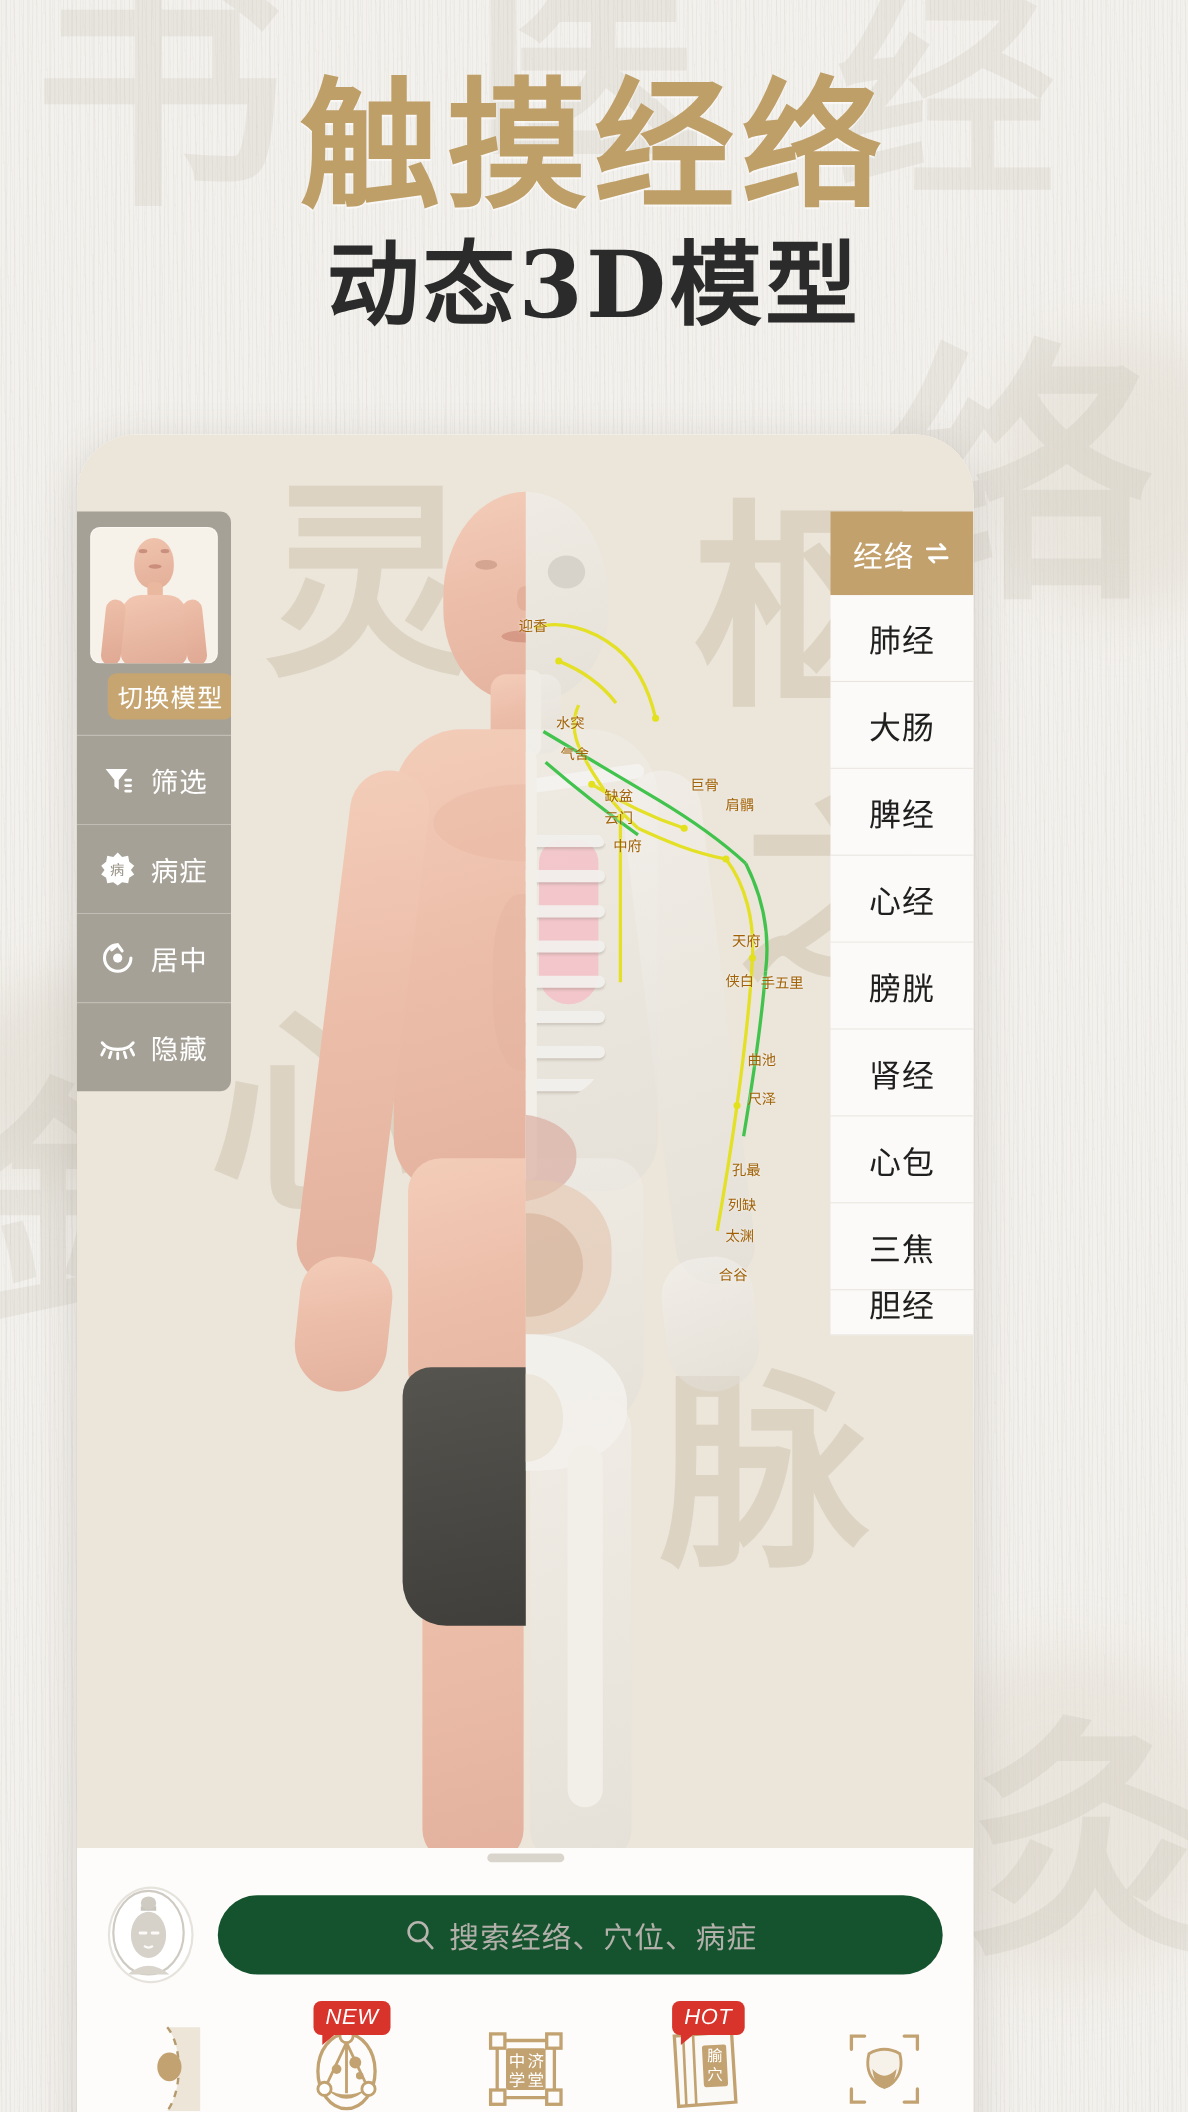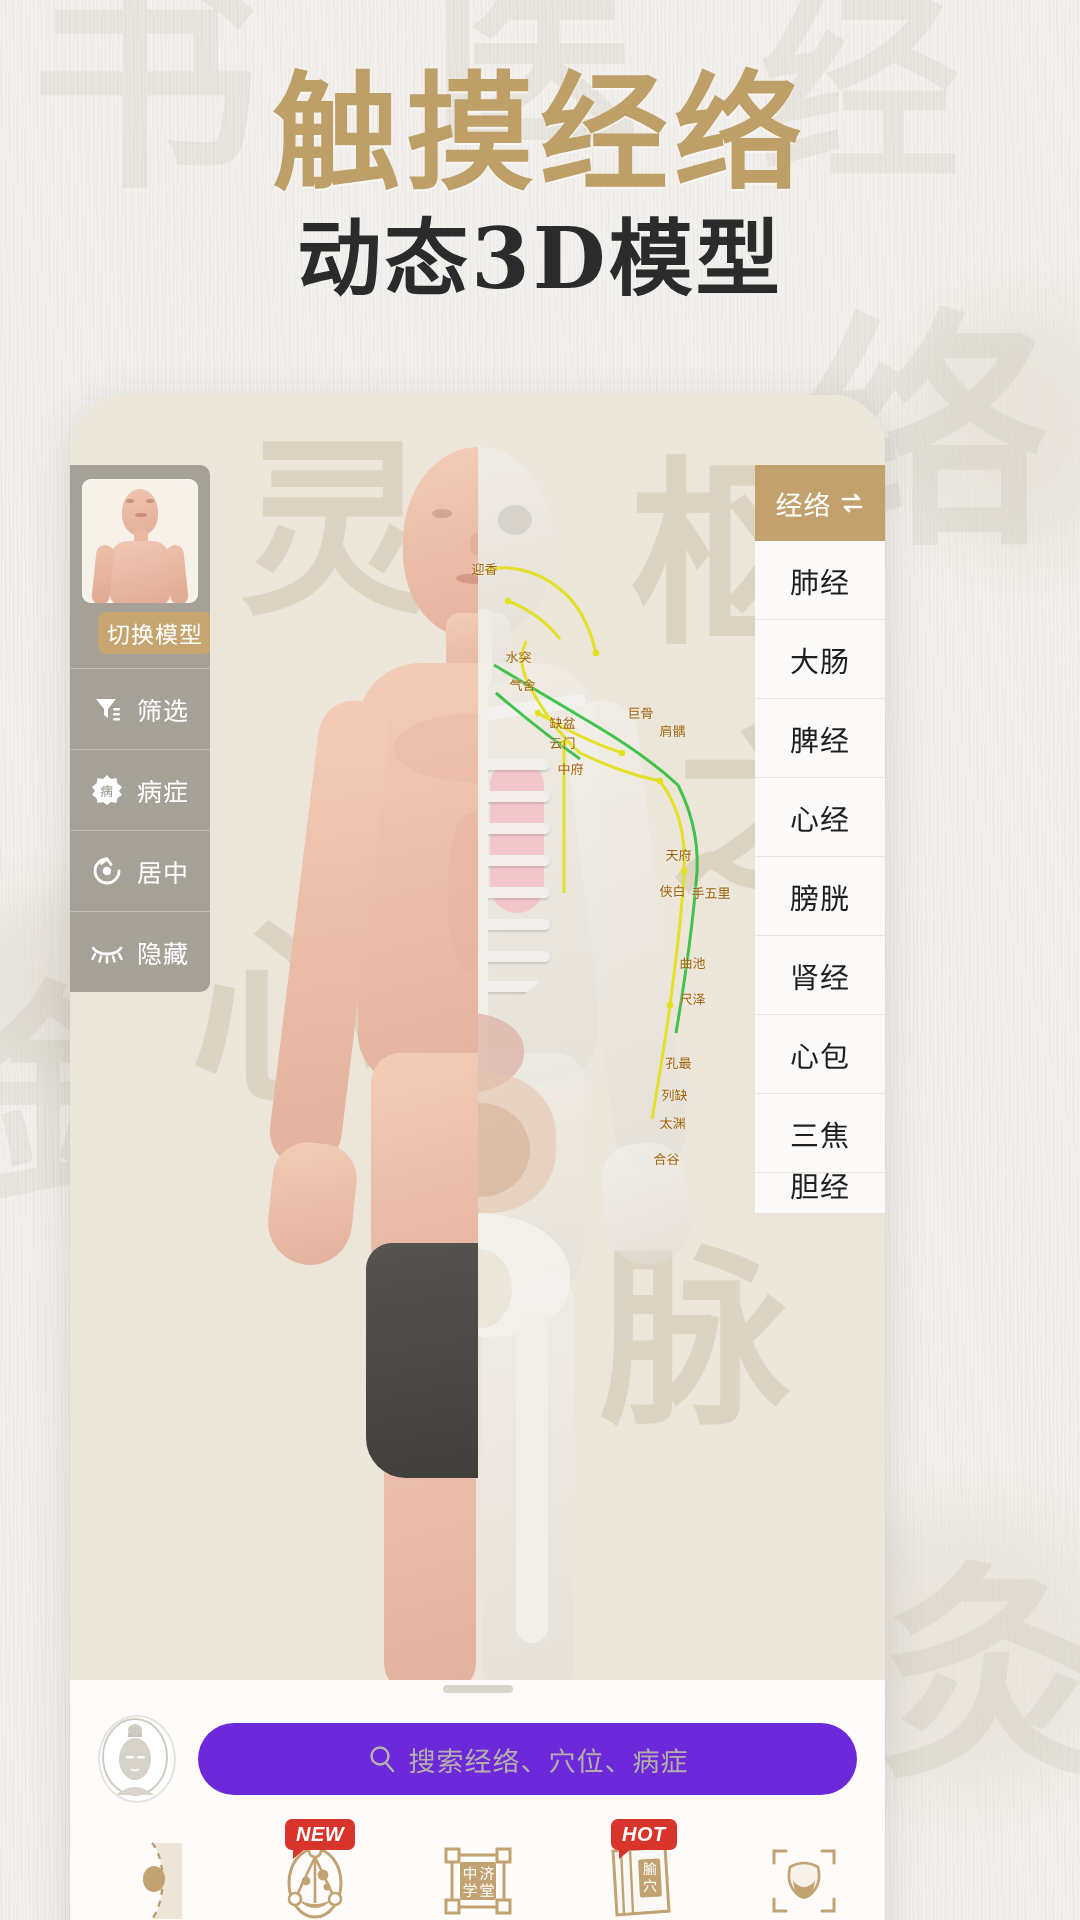--- a/index.html
+++ b/index.html
@@ -127,31 +127,31 @@
   .mlist-item.partial{height:40px;overflow:hidden;background:#fbfaf8;}
   .mlist-item.partial span{transform:translateY(-9px);display:block;}
   
   .grabber{position:absolute;left:50%;transform:translateX(-50%);top:1290px;width:70px;height:8px;border-radius:4px;background:#d9d5cd;}
   .searchrow{position:absolute;left:0;right:0;top:1310px;height:108px;display:flex;align-items:center;padding:0 28px;box-sizing:border-box;gap:22px;}
   .avatar{
     width:74px;height:84px;border-radius:50%;flex:0 0 74px;position:relative;
     border:2px solid #e6e3dd;background:#fff;overflow:hidden;
   }
   .searchbox{
-    flex:1;height:72px;border-radius:36px;background:#6d28d9;
+    flex:1;height:72px;border-radius:36px;background:#14532d;
     display:flex;align-items:center;justify-content:center;gap:12px;
     color:#b3b0ab;font-size:27px;letter-spacing:1px;font-family:Liberation Serif, serif;
   }
   .searchbox svg{display:block;}
   .navbar{position:absolute;left:0;right:0;top:1430px;height:130px;display:flex;align-items:flex-start;}
   .navcell{flex:1;position:relative;display:flex;flex-direction:column;align-items:center;padding-top:12px;}
   .navicon{width:88px;height:88px;position:relative;}
   .badge{
     position:absolute;top:-6px;left:52px;background:#d8342c;color:#fff;
-    font-size:20px;font-weight:700;font-style:italic;letter-spacing:.5px;
+    font-size:20px;font-weight:400;font-style:italic;letter-spacing:.5px;
     padding:5px 11px 6px 11px;border-radius:7px;line-height:1;z-index:3;
   }
   .badge:after{content:"";position:absolute;left:8px;bottom:-9px;border-width:10px 12px 0 0;border-style:solid;border-color:#d8342c transparent transparent transparent;}
 </style>
 </head>
 <body>
 
 <div class="bg-root">
   <div class="bg-fiber"></div>
   <div class="bg-blotch" style="left:-40px;top:880px;width:260px;height:200px;background:#ded8cd;"></div>

